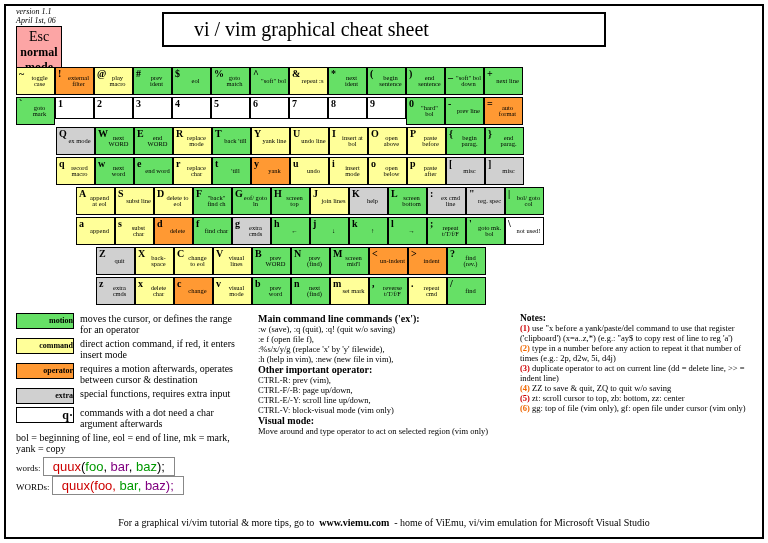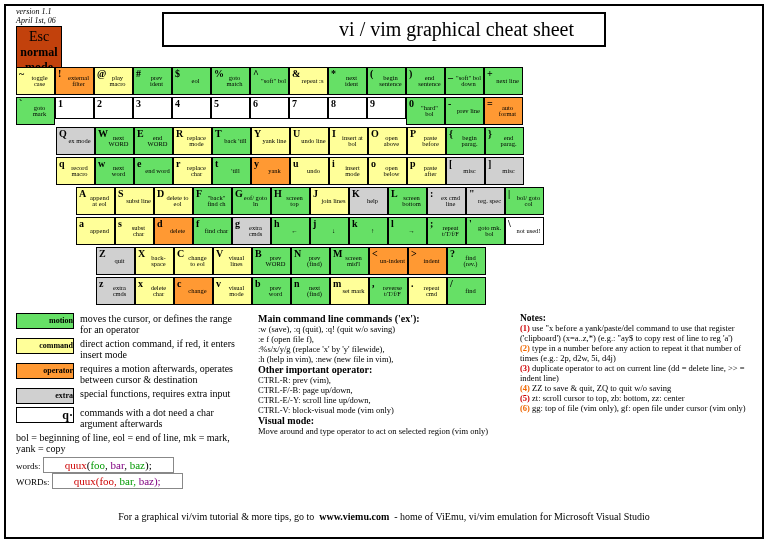--- a/index.html
+++ b/index.html
@@ -1,19 +1,19 @@
 <!DOCTYPE html>
 <html><head>
 <meta charset="utf-8">
 <style>
 body{margin:0;font-family:Georgia,serif;font-size:9px;background:#fff;width:768px;height:543px;position:relative}
 .frame{border:2px solid #000;margin:4px;padding:6px 10px;position:relative;height:519px}
 .ver{position:absolute;top:1px;left:10px;font-style:italic;font-size:8px}
-.title-box{border:2px solid #000;padding:4px 30px;font-size:20px;margin:0 auto;width:380px;text-align:right;background:#fff}
-.esc-box{position:absolute;top:20px;left:10px;width:44px;height:44px;border:1px solid #000;background:#c2410c;text-align:center;padding-top:2px}
+.title-box{border:2px solid #000;padding:4px 30px;font-size:20px;margin:0 auto;width:380px;text-align:left;background:#fff}
+.esc-box{position:absolute;top:20px;left:10px;width:44px;height:44px;border:1px solid #000;background:#fca5a5;text-align:center;padding-top:2px}
 .esc-box .big{font-size:14px}
 .esc-box .small{font-size:12px;font-weight:bold}
 .kbd{margin-top:20px}
 .row{display:flex;gap:0;margin-bottom:2px}
 .key{width:39px;height:28px;border:1px solid #000;position:relative;font-size:7px;line-height:1;display:flex;flex-direction:column;justify-content:center;padding:1px 2px;box-sizing:border-box}
 .key.num{height:22px;font-size:12px;justify-content:center;align-items:flex-start;padding-left:4px}
 .key .ch{font-size:10px;font-weight:bold;position:absolute;left:2px;top:1px}
 .key .lbl{font-size:6.5px;text-align:center;margin-left:8px;line-height:1}
 .g{background:#66e066}
 .y{background:#ffff99}
@@ -24,21 +24,21 @@
 .legend-left{width:230px}
 .legend-item{display:flex;align-items:flex-start;gap:6px;margin-bottom:3px}
 .lbox{border:1px solid #000;width:56px;height:14px;text-align:right;font-size:8px;line-height:14px;font-weight:bold;flex-shrink:0}
 .legend-text{font-size:10px;line-height:1.1}
 .legend-mid{width:250px;font-size:8.5px}
 .legend-mid b{font-size:10px}
 .legend-right{width:230px;font-size:8.5px}
 .legend-right b{font-size:9.5px}
 .note-num{font-weight:bold}
 .n1{color:#c00}.n2{color:#e60}.n3{color:#c00}.n4{color:#e60}.n5{color:#c00}.n6{color:#e60}
-.words-box{border:1px solid #888;padding:1px 21px;display:inline-block;font-family:Liberation Serif, serif;font-size:11px}
+.words-box{border:1px solid #888;padding:1px 9px;display:inline-block;font-family:Liberation Sans, sans-serif;font-size:13px}
 .hl-r{color:#c00}.hl-g{color:#090}.hl-b{color:#800080}
 .footer{text-align:center;font-size:10px;margin-top:22px}
 </style>
 </head>
 <body>
 
 <div class="frame">
   <div class="ver">
     <span>version 1.1</span><br><span>April 1st, 06</span>
   </div>

